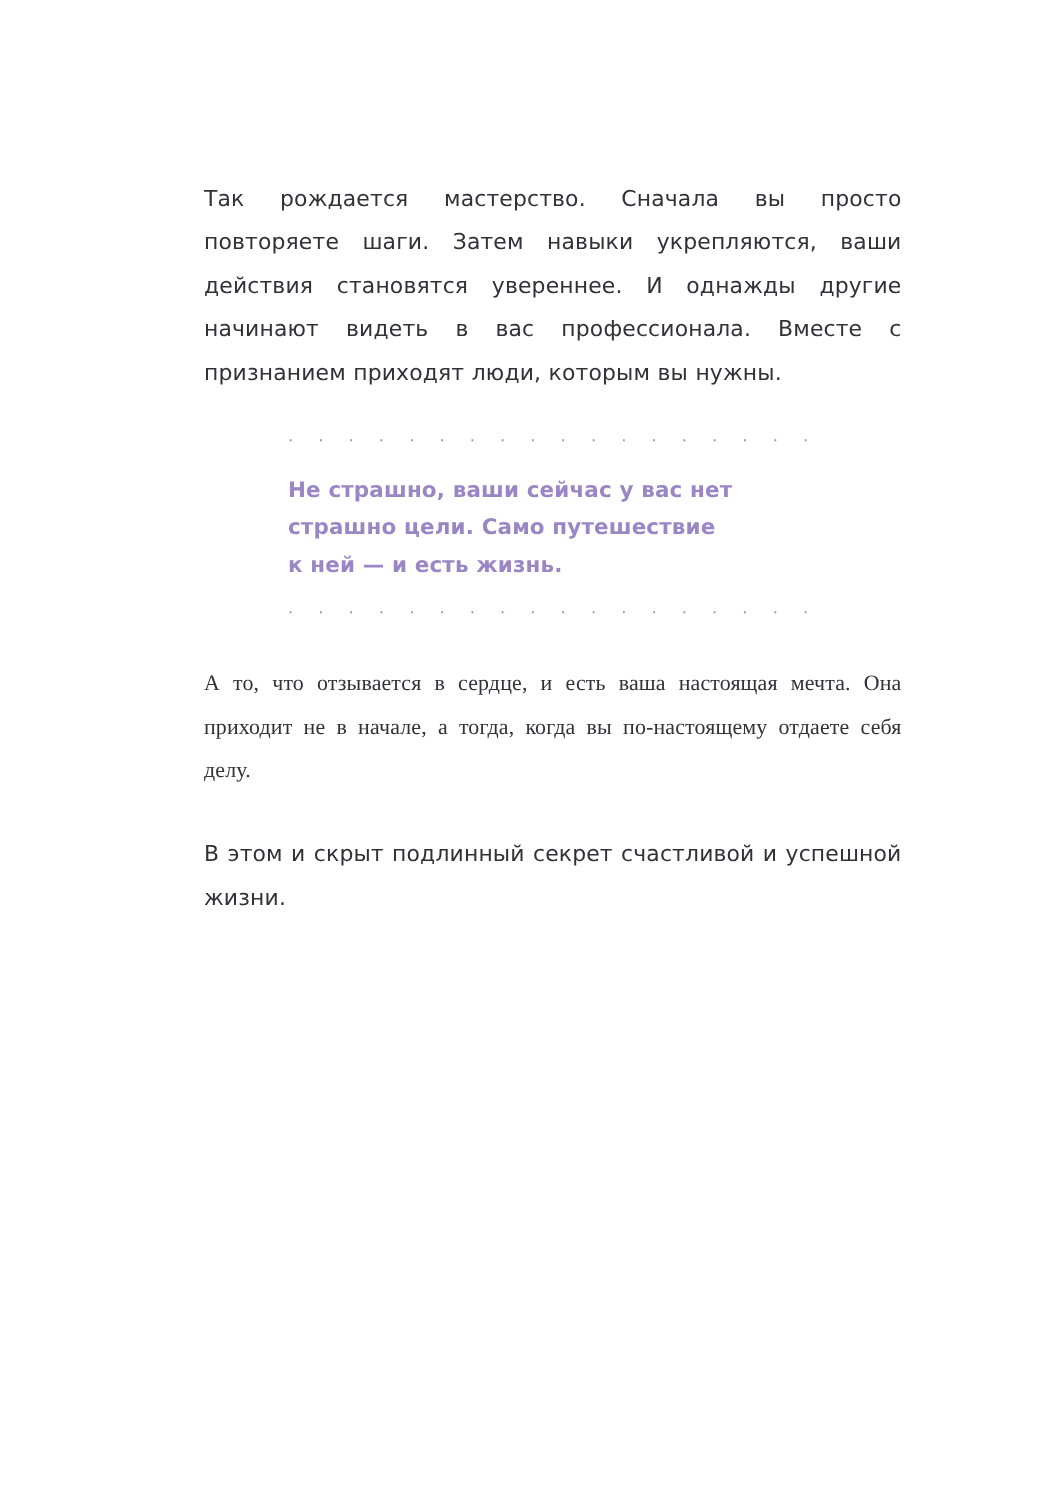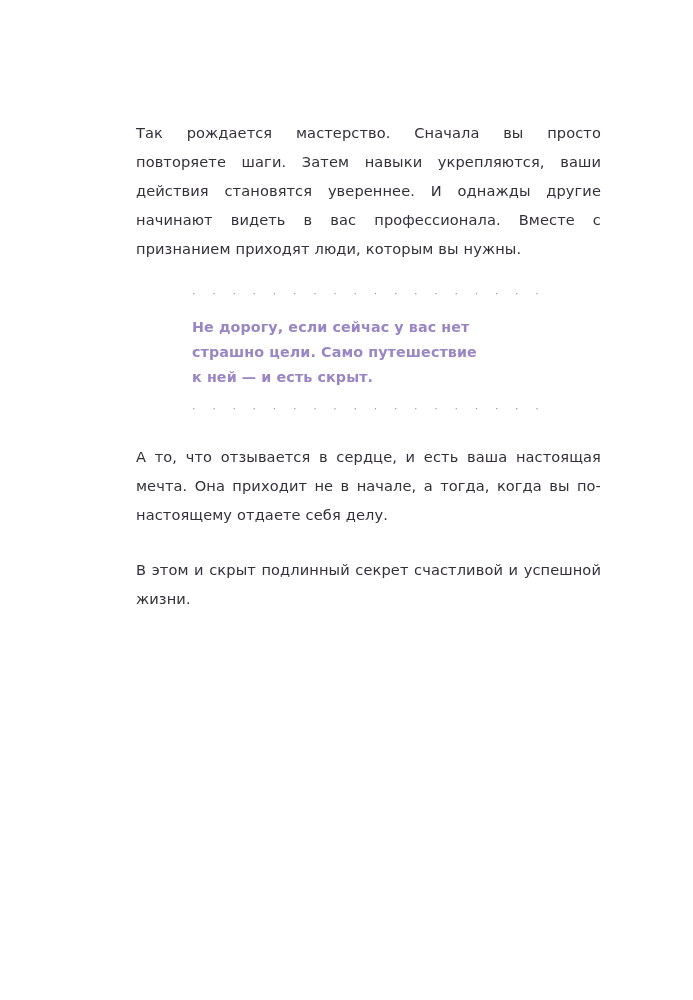--- a/index.html
+++ b/index.html
@@ -56,36 +56,37 @@
     color: #9a86c4;
     margin: 16px 0 14px 0;
     letter-spacing: 0.1px;
   }
   .quote-line {
     display: block;
     white-space: nowrap;
   }
   .after-quote {
     margin-top: 26px;
+    font-family: Liberation Serif, serif;
   }
 </style>
 </head>
 <body>
 
 <div class="page">
 
   <p class="body-par">Так рождается мастерство. Сначала вы просто повторяете шаги. Затем навыки укрепляются, ваши действия становятся увереннее. И однажды другие начинают видеть в вас профессионала. Вместе с признанием приходят люди, которым вы нужны.</p>
 
 
   <div class="pull-quote">
     <div class="dot-rule">· · · · · · · · · · · · · · · · · · · · · · · · · · · · ·</div>
     <div class="quote-text">
-      <span class="quote-line">Не дорогу, если сейчас у вас нет</span>
+      <span class="quote-line">Не страшно, ваши сейчас у вас нет</span>
       <span class="quote-line">страшно цели. Само путешествие</span>
-      <span class="quote-line">к ней — и есть скрыт.</span>
+      <span class="quote-line">к ней — и есть жизнь.</span>
     </div>
     <div class="dot-rule">· · · · · · · · · · · · · · · · · · · · · · · · · · · · ·</div>
   </div>
 
   <p class="body-par after-quote">А то, что отзывается в сердце, и есть ваша настоящая мечта. Она приходит не в начале, а тогда, когда вы по-настоящему отдаете себя делу.</p>
 
   <p class="body-par">В этом и скрыт подлинный секрет счастливой и успешной жизни.</p>
 
 </div>
 

